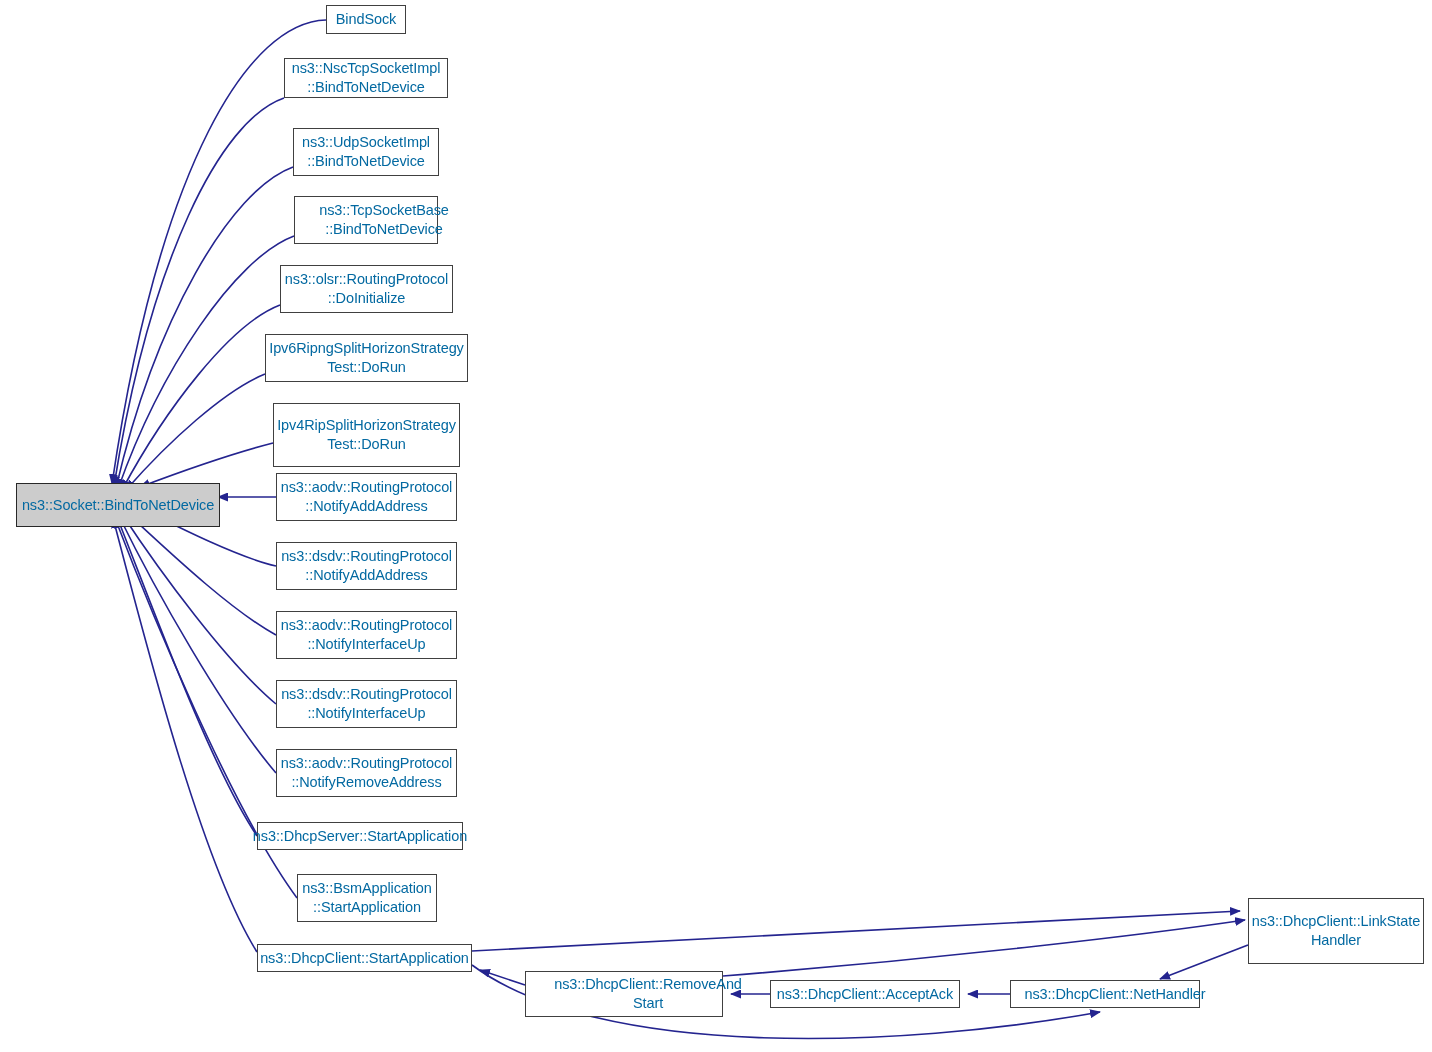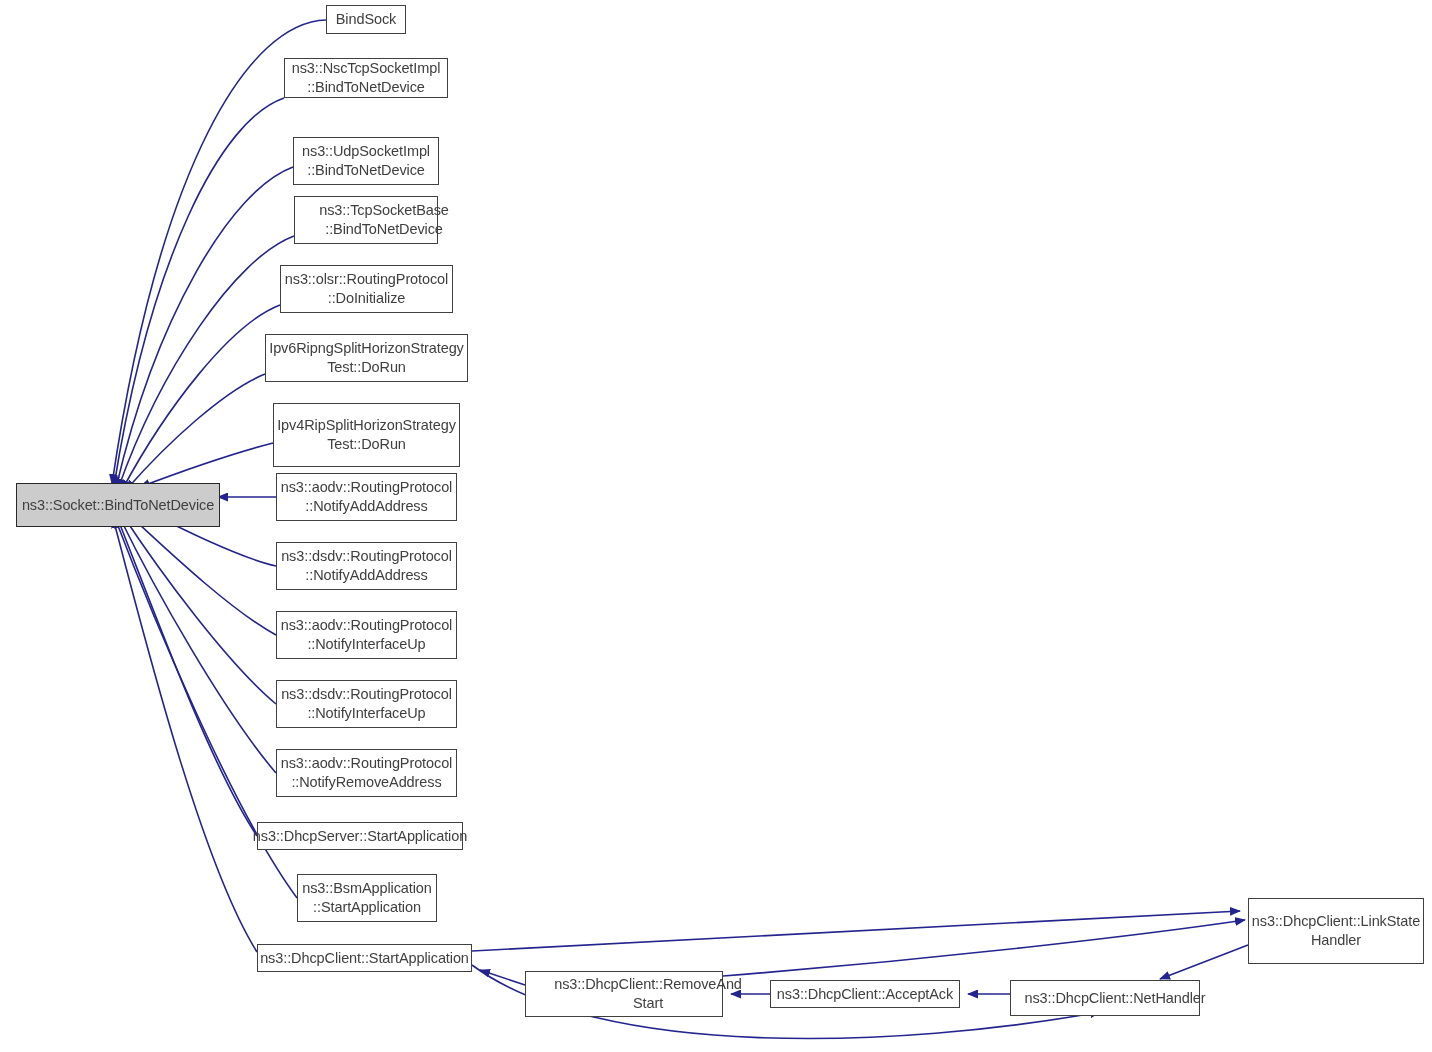--- a/index.html
+++ b/index.html
@@ -25,21 +25,21 @@
   }
   .gnode {
     position: absolute;
     box-sizing: border-box;
     border: 1px solid #404040;
     background: #ffffff;
     display: flex;
     align-items: center;
     justify-content: center;
     text-align: center;
-    color: #404040;
+    color: #0369a1;
     font-size: 14.5px;
     line-height: 1.28;
     letter-spacing: -0.1px;
     white-space: pre-line;
     z-index: 4;
   }
   .gnode.hub {
     background: #cccccc;
     border-color: #282828;
     z-index: 6;
@@ -78,21 +78,21 @@
         <path d="M 472,951 C 800,934 1100,916 1240,911" fill="none" stroke="#24248f" stroke-width="1.6" marker-end="url(#arrowhead)"></path>
         <path d="M 723,976 C 950,958 1150,934 1245,920" fill="none" stroke="#24248f" stroke-width="1.6" marker-end="url(#arrowhead)"></path>
         <path d="M 472,965 C 600,1060 900,1048 1100,1012" fill="none" stroke="#24248f" stroke-width="1.6" marker-end="url(#arrowhead)"></path>
       </g>
   </svg>
   <div id="nodes">
       <div class="gnode hub" style="left: 16px; top: 483px; width: 204px; height: 44px;">ns3::Socket::BindToNetDevice</div>
       <div class="gnode" style="left: 326px; top: 5px; width: 80px; height: 29px;">BindSock</div>
       <div class="gnode" style="left: 284px; top: 58px; width: 164px; height: 40px;">ns3::NscTcpSocketImpl
 ::BindToNetDevice</div>
-      <div class="gnode" style="left: 293px; top: 137px; width: 146px; height: 48px;">ns3::UdpSocketImpl
+      <div class="gnode" style="left: 293px; top: 128px; width: 146px; height: 48px;">ns3::UdpSocketImpl
 ::BindToNetDevice</div>
       <div class="gnode" style="left: 294px; top: 196px; width: 144px; height: 48px; padding-left: 36px;">ns3::TcpSocketBase
 ::BindToNetDevice</div>
       <div class="gnode" style="left: 280px; top: 265px; width: 173px; height: 48px;">ns3::olsr::RoutingProtocol
 ::DoInitialize</div>
       <div class="gnode" style="left: 265px; top: 334px; width: 203px; height: 48px;">Ipv6RipngSplitHorizonStrategy
 Test::DoRun</div>
       <div class="gnode" style="left: 273px; top: 403px; width: 187px; height: 64px;">Ipv4RipSplitHorizonStrategy
 Test::DoRun</div>
       <div class="gnode" style="left: 276px; top: 473px; width: 181px; height: 48px;">ns3::aodv::RoutingProtocol
@@ -105,17 +105,17 @@
 ::NotifyInterfaceUp</div>
       <div class="gnode" style="left: 276px; top: 749px; width: 181px; height: 48px;">ns3::aodv::RoutingProtocol
 ::NotifyRemoveAddress</div>
       <div class="gnode" style="left: 257px; top: 822px; width: 206px; height: 28px;">ns3::DhcpServer::StartApplication</div>
       <div class="gnode" style="left: 297px; top: 874px; width: 140px; height: 48px;">ns3::BsmApplication
 ::StartApplication</div>
       <div class="gnode" style="left: 257px; top: 944px; width: 215px; height: 28px;">ns3::DhcpClient::StartApplication</div>
       <div class="gnode" style="left: 525px; top: 971px; width: 198px; height: 46px; padding-left: 48px;">ns3::DhcpClient::RemoveAnd
 Start</div>
       <div class="gnode" style="left: 770px; top: 980px; width: 190px; height: 28px;">ns3::DhcpClient::AcceptAck</div>
-      <div class="gnode" style="left: 1010px; top: 980px; width: 190px; height: 36px; padding-left: 20px;">ns3::DhcpClient::NetHandler</div>
+      <div class="gnode" style="left: 1010px; top: 980px; width: 190px; height: 28px; padding-left: 20px;">ns3::DhcpClient::NetHandler</div>
       <div class="gnode" style="left: 1248px; top: 898px; width: 176px; height: 66px;">ns3::DhcpClient::LinkState
 Handler</div>
     </div>
 </div>
 
 </body></html>

